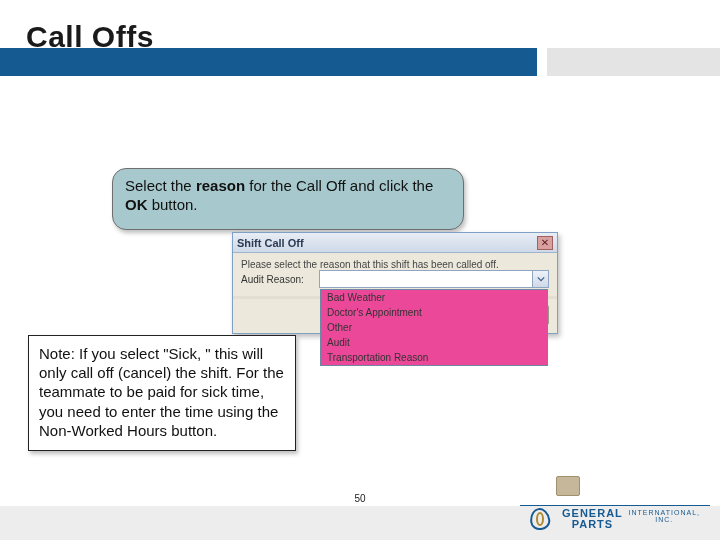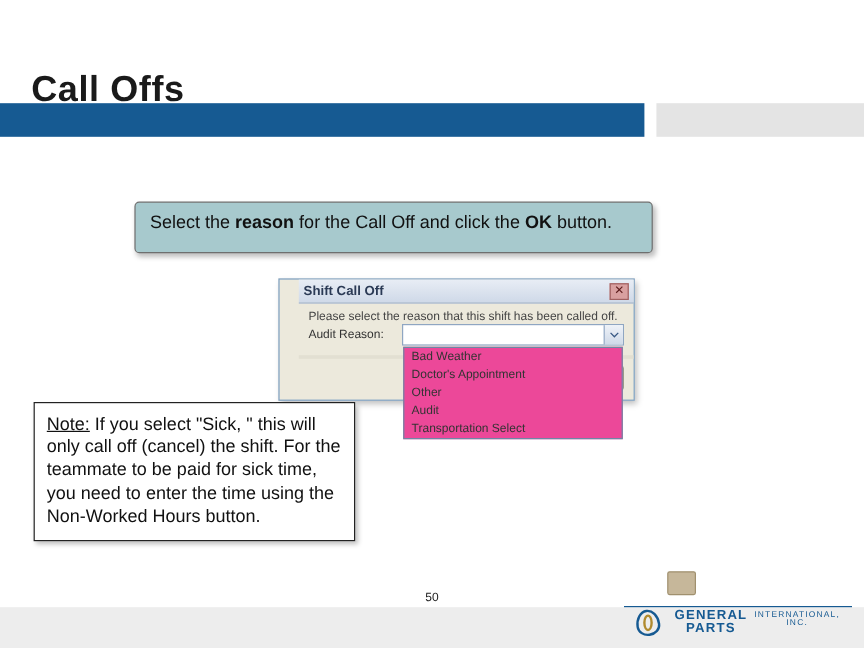--- a/index.html
+++ b/index.html
@@ -1,25 +1,25 @@
 <!DOCTYPE html>
 <html><head>
 <meta charset="utf-8">
 <style>
   * { box-sizing: border-box; margin: 0; padding: 0; }
   body { width: 720px; height: 540px; font-family: Arial, sans-serif; background: #fff; position: relative; overflow: hidden; }
 
-  .title-row { position: relative; height: 76px; margin-top: 38px; }
+  .title-row { position: relative; height: 76px; }
   .title-text { position: absolute; top: 20px; left: 26px; font-size: 30px; font-weight: bold; color: #1a1a1a; letter-spacing: 0.5px; }
   .title-bar-blue { position: absolute; top: 48px; left: 0; width: 537px; height: 28px; background: #165a92; }
   .title-bar-gray { position: absolute; top: 48px; left: 547px; width: 173px; height: 28px; background: #e4e4e4; }
 
-  .instr-box { position: absolute; top: 168px; left: 112px; width: 432px; background: #a7c9cd; border: 1px solid #6f6f6f; border-radius: 4px; padding: 8px 12px 14px 12px; font-size: 15px; color: #111; line-height: 1.25; box-shadow: 2px 3px 4px rgba(0,0,0,0.25); }
+  .instr-box { position: absolute; top: 168px; left: 112px; width: 352px; background: #a7c9cd; border: 1px solid #6f6f6f; border-radius: 14px; padding: 8px 12px 14px 12px; font-size: 15px; color: #111; line-height: 1.25; box-shadow: 2px 3px 4px rgba(0,0,0,0.25); }
 
-  .dialog { position: absolute; top: 232px; left: 232px; width: 297px; background: #ece9dc; border: 1px solid #7da0c4; font-size: 10px; box-shadow: 2px 3px 5px rgba(0,0,0,0.25); padding-left: 16px; }
+  .dialog { position: absolute; top: 232px; left: 232px; width: 326px; background: #ece9dc; border: 1px solid #7da0c4; font-size: 10px; box-shadow: 2px 3px 5px rgba(0,0,0,0.25); }
   .dialog-title { background: linear-gradient(#e8edf5,#cfd9e8); height: 20px; display:flex; align-items:center; justify-content:space-between; padding:0 4px; border-bottom:1px solid #9fb4cf; }
   .dialog-title span.t { font-weight:bold; color:#2b3a55; font-size:11px; }
   .dialog-close { width:16px; height:14px; background:#d9a0a0; border:1px solid #a06060; color:#5a1a1a; font-size:10px; line-height:12px; text-align:center; cursor:pointer; }
   .dialog-body { padding: 6px 8px 8px 8px; color:#333; }
   .dialog-msg { font-size:10px; color:#444; }
   .field-row { display:flex; align-items:center; gap:6px; }
   .field-label { font-size:10px; color:#333; width:72px; }
   .combo { flex:1; height:18px; background:#fff; border:1px solid #8fa6c2; position:relative; }
   .combo-btn { position:absolute; right:0; top:0; width:16px; height:16px; background:linear-gradient(#eef2f8,#cfd9e8); border-left:1px solid #8fa6c2; display:flex; align-items:center; justify-content:center; cursor:pointer; }
   .combo-btn svg { width:8px; height:8px; }
@@ -72,33 +72,33 @@
         <div class="combo-btn">
           <svg viewBox="0 0 10 10">
               <path d="M1 3 L5 7 L9 3" fill="none" stroke="#3a5a85" stroke-width="1.4"></path>
             </svg>
         </div>
         <div class="dropdown">
           <div>Bad Weather</div>
           <div>Doctor's Appointment</div>
           <div>Other</div>
           <div>Audit</div>
-          <div>Transportation Select</div>
+          <div>Transportation Reason</div>
         </div>
       </div>
     </div>
   </div>
   <div class="dialog-btnrow">
     <button class="win-btn">OK</button>
     <button class="win-btn">Cancel</button>
   </div>
 </div>
 
 <div class="note-box">
-  <span style="text-decoration:underline">Note:</span><span> If you select "Sick, " this will only call off (cancel) the shift. For the teammate to be paid for sick time,  you need to enter the time using the Non-Worked Hours button.</span>
+  <span style="">Note:</span><span> If you select "Sick, " this will only call off (cancel) the shift. For the teammate to be paid for sick time,  you need to enter the time using the Non-Worked Hours button.</span>
 </div>
 
 <div class="footer-icon"></div>
 <div class="page-num">50</div>
 
 <div class="footer-band">
   <div class="footer-gray"></div>
 </div>
 <div class="logo-rule"></div>
 <div class="logo">

